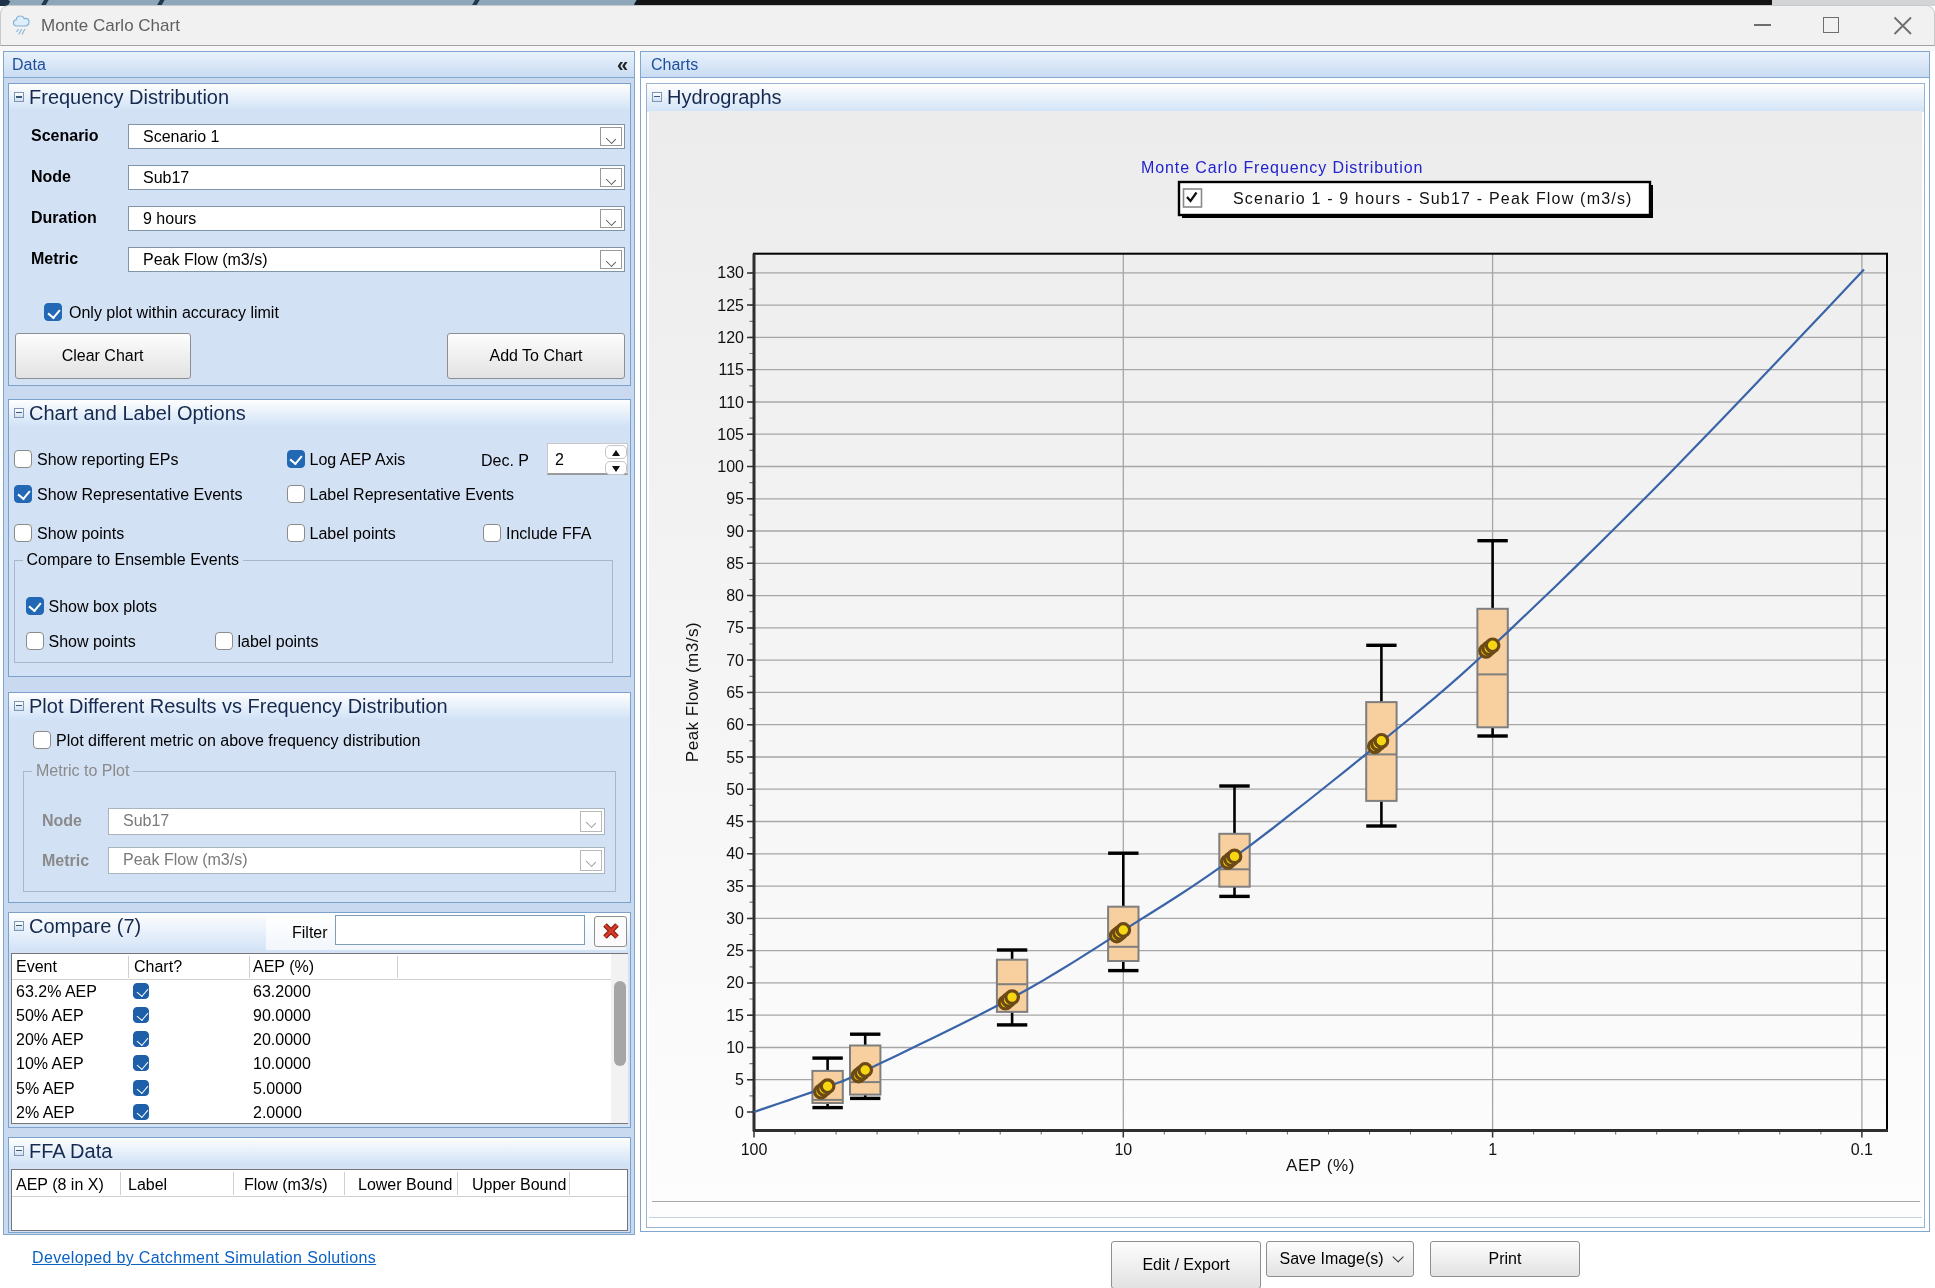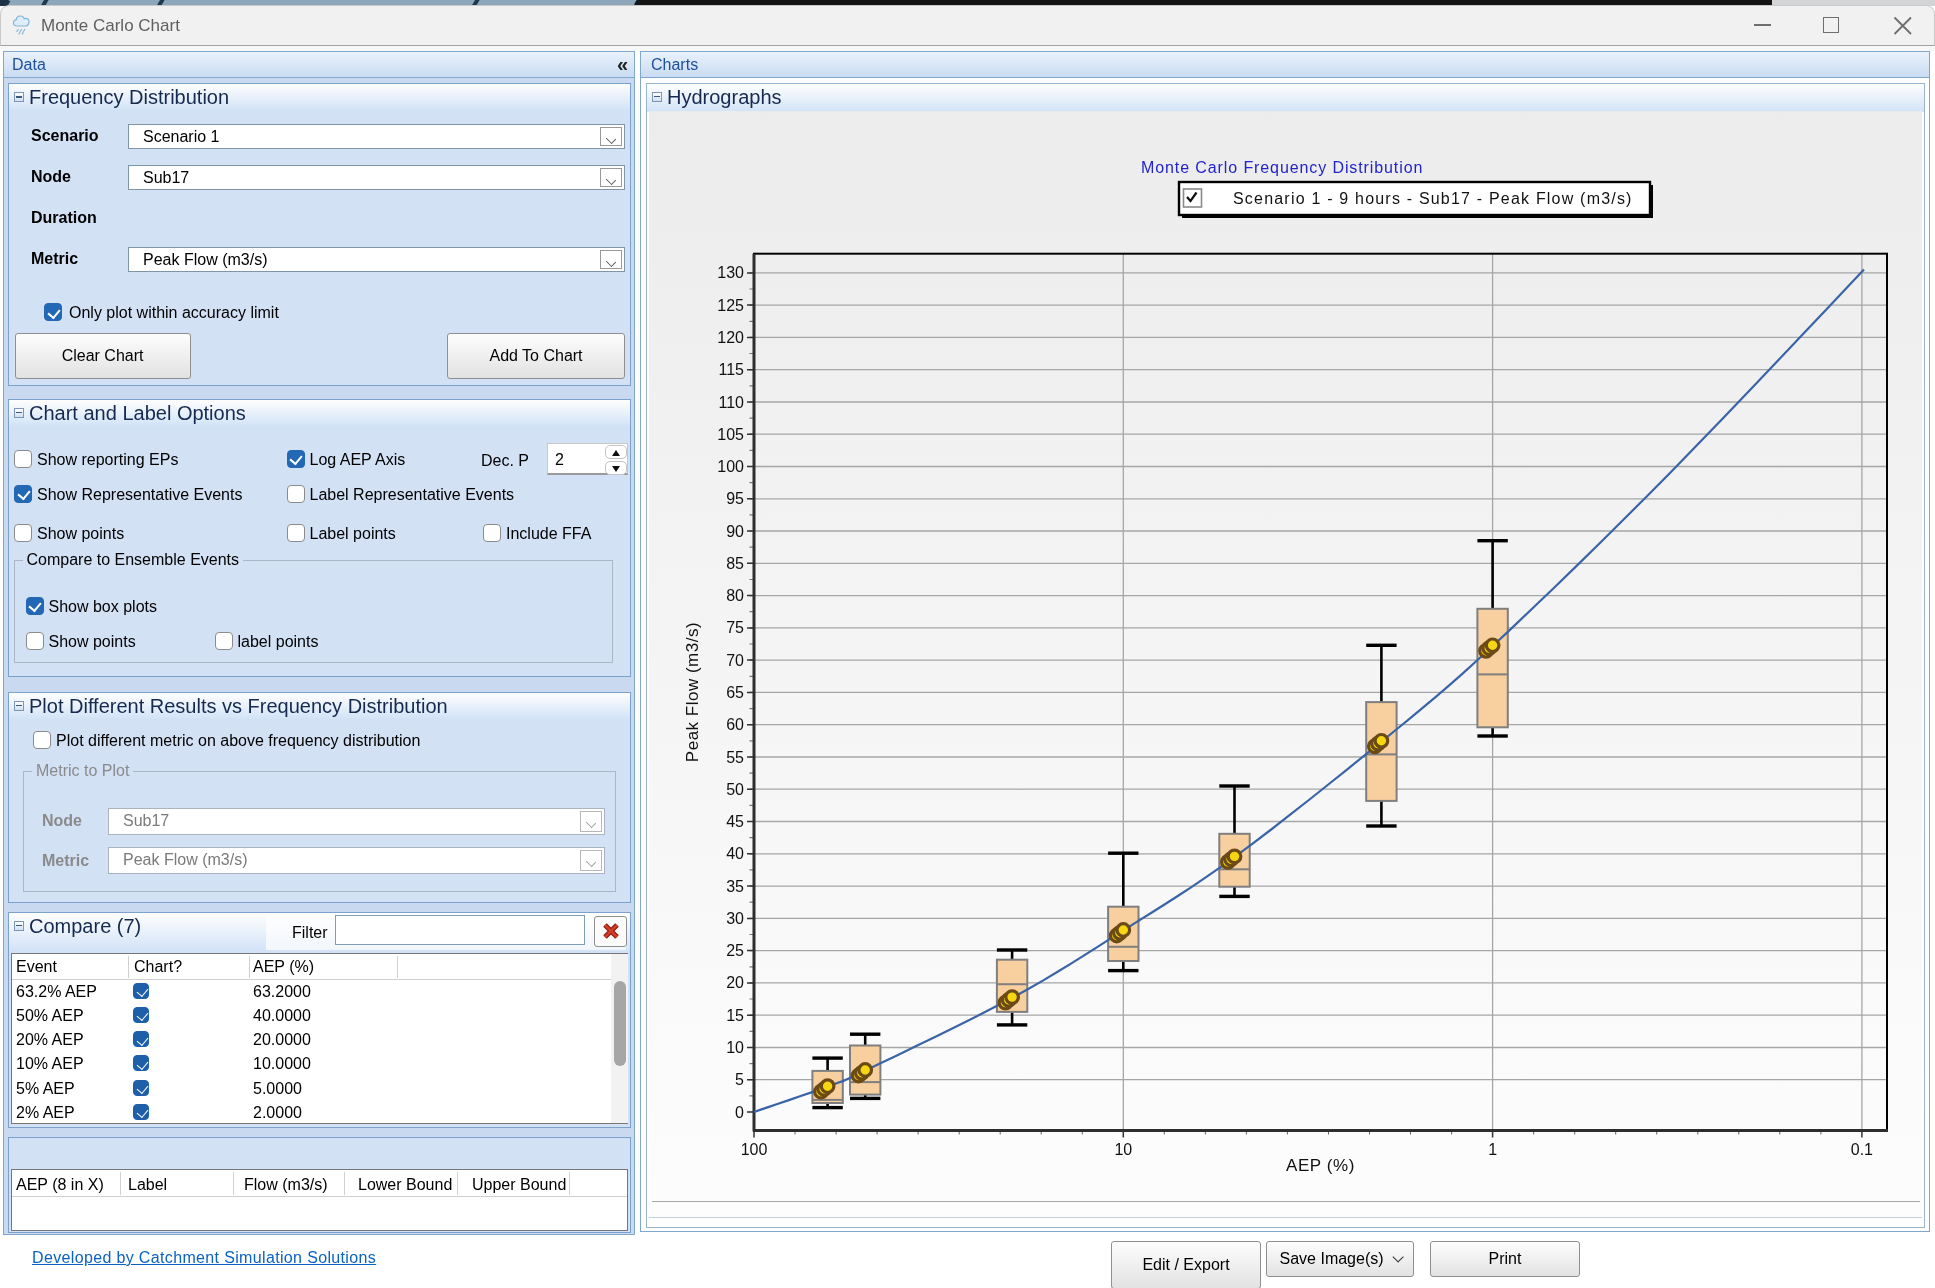--- a/index.html
+++ b/index.html
@@ -64,20 +64,26 @@
       </span>
     </div>
 <div class="lbl" style="left:22px;top:84px;font-weight:bold">Node</div>
 <div class="combo" style="left:119px;top:81px;width:497px">
       <span class="txt">Sub17</span>
       <span class="drop boxed">
         <i></i>
       </span>
     </div>
 <div class="lbl" style="left:22px;top:124.5px;font-weight:bold">Duration</div>
+<div class="combo" style="left:119px;top:121.5px;width:497px">
+      <span class="txt">9 hours</span>
+      <span class="drop boxed">
+        <i></i>
+      </span>
+    </div>
 <div class="lbl" style="left:22px;top:165.5px;font-weight:bold">Metric</div>
 <div class="combo" style="left:119px;top:162.5px;width:497px">
       <span class="txt">Peak Flow (m3/s)</span>
       <span class="drop boxed">
         <i></i>
       </span>
     </div>
 <div class="cb on" style="left:35px;top:219px"></div>
 <div class="lbl" style="left:60px;top:220px">Only plot within accuracy limit</div>
 <div class="btn" style="left:5.6px;top:248.5px;width:176px;height:46px">Clear Chart</div>
@@ -168,39 +174,43 @@
         <div class="abs" style="left:385px;top:2px;width:1px;height:22px;background:#d0d0d0"></div>
         <div class="lbl" style="left:4px;top:4px">Event</div>
         <div class="lbl" style="left:122px;top:4px">Chart?</div>
         <div class="lbl" style="left:241px;top:4px">AEP (%)</div>
       </div>
 <div class="lbl" style="left:4px;top:29.0px">63.2% AEP</div>
 <div class="cb on cbs" style="left:121px;top:29.0px;border-radius:4px;background:#1d5fa8;border-color:#1d5fa8"></div>
 <div class="lbl" style="left:241px;top:29.0px">63.2000</div>
 <div class="lbl" style="left:4px;top:53.2px">50% AEP</div>
 <div class="cb on cbs" style="left:121px;top:53.2px;border-radius:4px;background:#1d5fa8;border-color:#1d5fa8"></div>
-<div class="lbl" style="left:241px;top:53.2px">40.0000</div>
+<div class="lbl" style="left:241px;top:53.2px">90.0000</div>
 <div class="lbl" style="left:4px;top:77.4px">20% AEP</div>
 <div class="cb on cbs" style="left:121px;top:77.4px;border-radius:4px;background:#1d5fa8;border-color:#1d5fa8"></div>
 <div class="lbl" style="left:241px;top:77.4px">20.0000</div>
 <div class="lbl" style="left:4px;top:101.6px">10% AEP</div>
 <div class="cb on cbs" style="left:121px;top:101.6px;border-radius:4px;background:#1d5fa8;border-color:#1d5fa8"></div>
 <div class="lbl" style="left:241px;top:101.6px">10.0000</div>
 <div class="lbl" style="left:4px;top:125.8px">5% AEP</div>
 <div class="cb on cbs" style="left:121px;top:125.8px;border-radius:4px;background:#1d5fa8;border-color:#1d5fa8"></div>
 <div class="lbl" style="left:241px;top:125.8px">5.0000</div>
 <div class="lbl" style="left:4px;top:150.0px">2% AEP</div>
 <div class="cb on cbs" style="left:121px;top:150.0px;border-radius:4px;background:#1d5fa8;border-color:#1d5fa8"></div>
 <div class="lbl" style="left:241px;top:150.0px">2.0000</div>
 <div class="abs" style="left:599px;top:0;width:17px;height:169px;background:#f2f2f2">
         <div class="abs" style="left:2.5px;top:27px;width:12px;height:85px;background:#a6a6a6;border-radius:7px"></div>
       </div>
 </div>
   </div>
 <div class="group" style="left:8px;top:1136.8px;width:623px;height:95.79999999999995px">
+    <div class="ghdr" style="height:26px">
+      <span class="gicon"></span>
+      <span class="gtitle">FFA Data</span>
+    </div>
 <div class="tbl" style="left:2px;top:31px;width:617px;height:62px">
 <div class="abs" style="left:0;top:0;width:100%;height:27px;border-bottom:1px solid #d0d0d0">
         <div class="abs" style="left:108px;top:2px;width:1px;height:23px;background:#d0d0d0"></div>
         <div class="abs" style="left:221px;top:2px;width:1px;height:23px;background:#d0d0d0"></div>
         <div class="abs" style="left:332px;top:2px;width:1px;height:23px;background:#d0d0d0"></div>
         <div class="abs" style="left:445px;top:2px;width:1px;height:23px;background:#d0d0d0"></div>
         <div class="abs" style="left:557px;top:2px;width:1px;height:23px;background:#d0d0d0"></div>
         <div class="lbl" style="left:4px;top:6px">AEP (8 in X)</div>
         <div class="lbl" style="left:116px;top:6px">Label</div>
         <div class="lbl" style="left:232px;top:6px">Flow (m3/s)</div>

